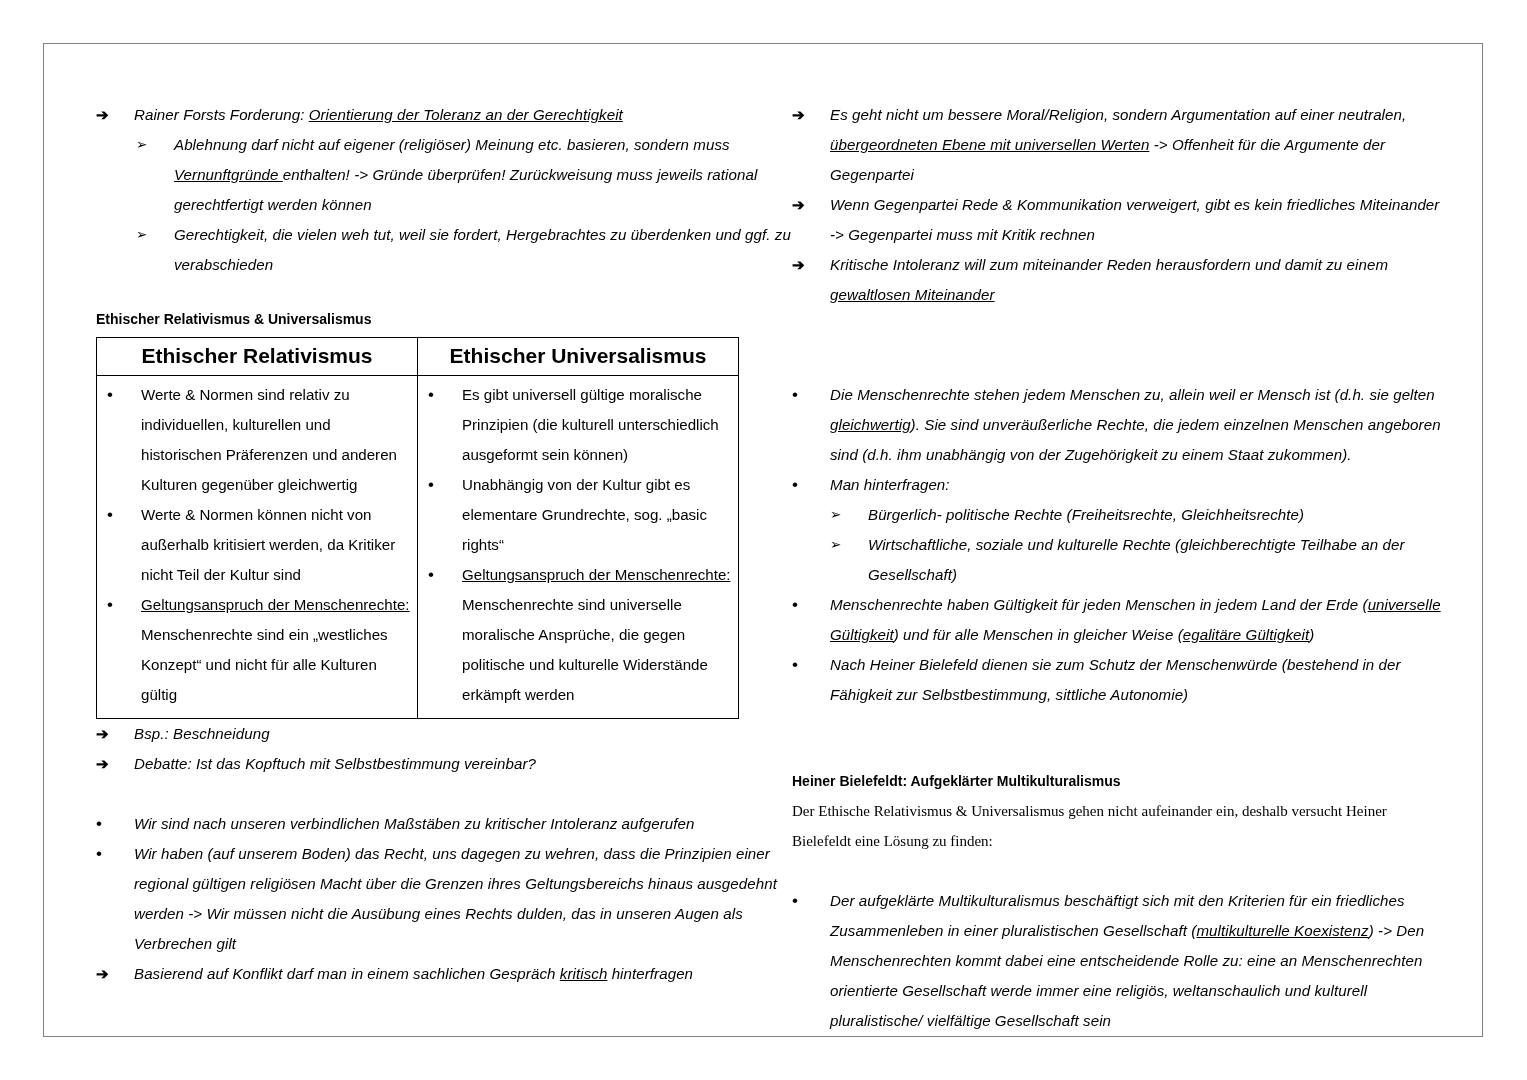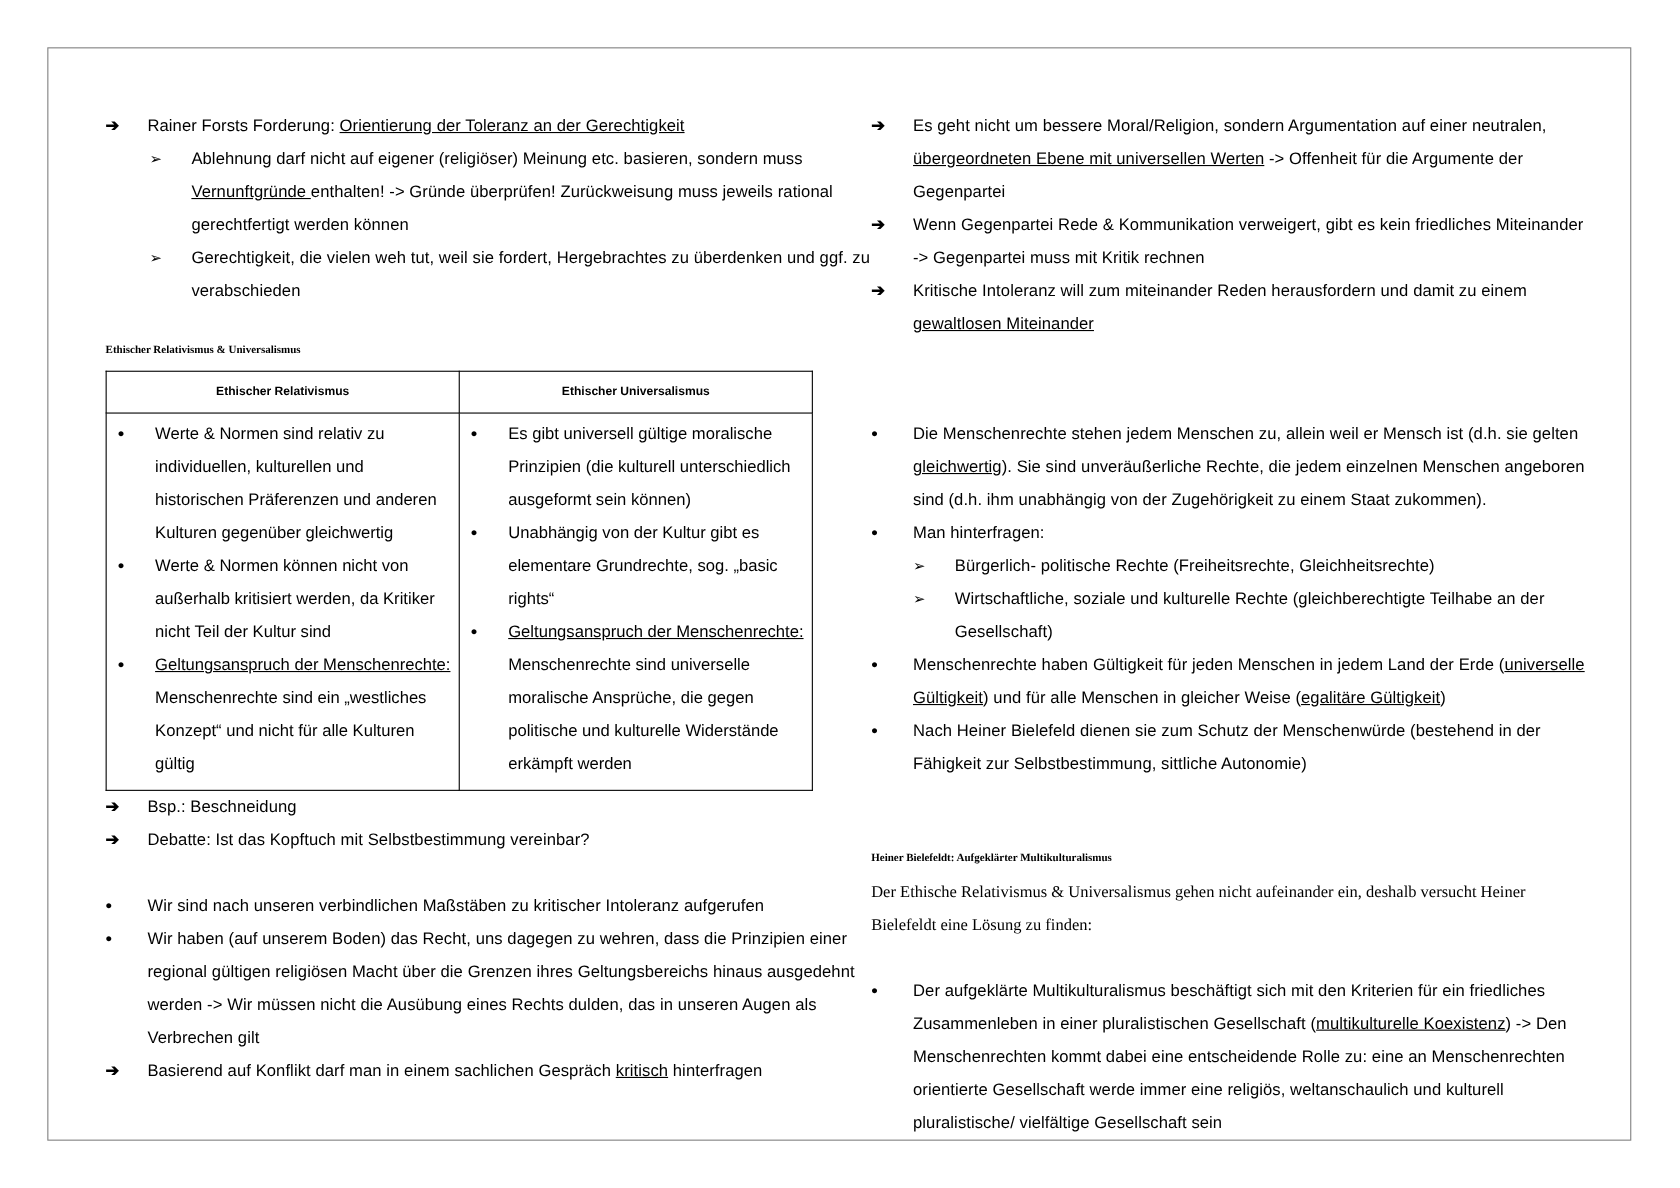--- a/index.html
+++ b/index.html
@@ -58,20 +58,21 @@
     position: absolute;
     left: 0;
     top: 0;
     width: 26px;
     text-align: left;
     font-size: 15.1px;
     line-height: 30px;
   }
   .li > .tx {
     display: block;
+    font-style: italic;
   }
 
   
   .lvl-arrow {
     padding-left: 38px;
   }
   .lvl-arrow > .mk {
     font-weight: bold;
     font-size: 15px;
   }
@@ -117,25 +118,24 @@
     position: absolute;
     left: 10px;
     top: 0;
     font-size: 17px;
     line-height: 29px;
   }
 
   .u { text-decoration: underline; }
 
   .section-head {
-    font-size: 10px;
+    font-size: 14px;
     font-weight: bold;
     line-height: 30px;
     margin: 0;
-    font-family: Liberation Serif, serif;
   }
 
   .plain-para {
     font-size: 15px;
     line-height: 30px;
     font-family: Liberation Serif, serif;
   }
 
   .spacer-24 { height: 24px; }
   .spacer-30 { height: 30px; }
@@ -149,21 +149,21 @@
     table-layout: fixed;
     margin-top: 3px;
   }
   table.cmp td, table.cmp th {
     border: 1.6px solid #000000;
     vertical-align: top;
     padding: 0;
   }
   table.cmp th {
     text-align: center;
-    font-size: 11px;
+    font-size: 21px;
     font-weight: bold;
     line-height: 30px;
     padding: 3px 0 4px 0;
   }
   table.cmp td {
     padding: 4px 6px 8px 0;
   }
   .col-a { width: 320px; }
   .col-b { width: 320px; }
 

